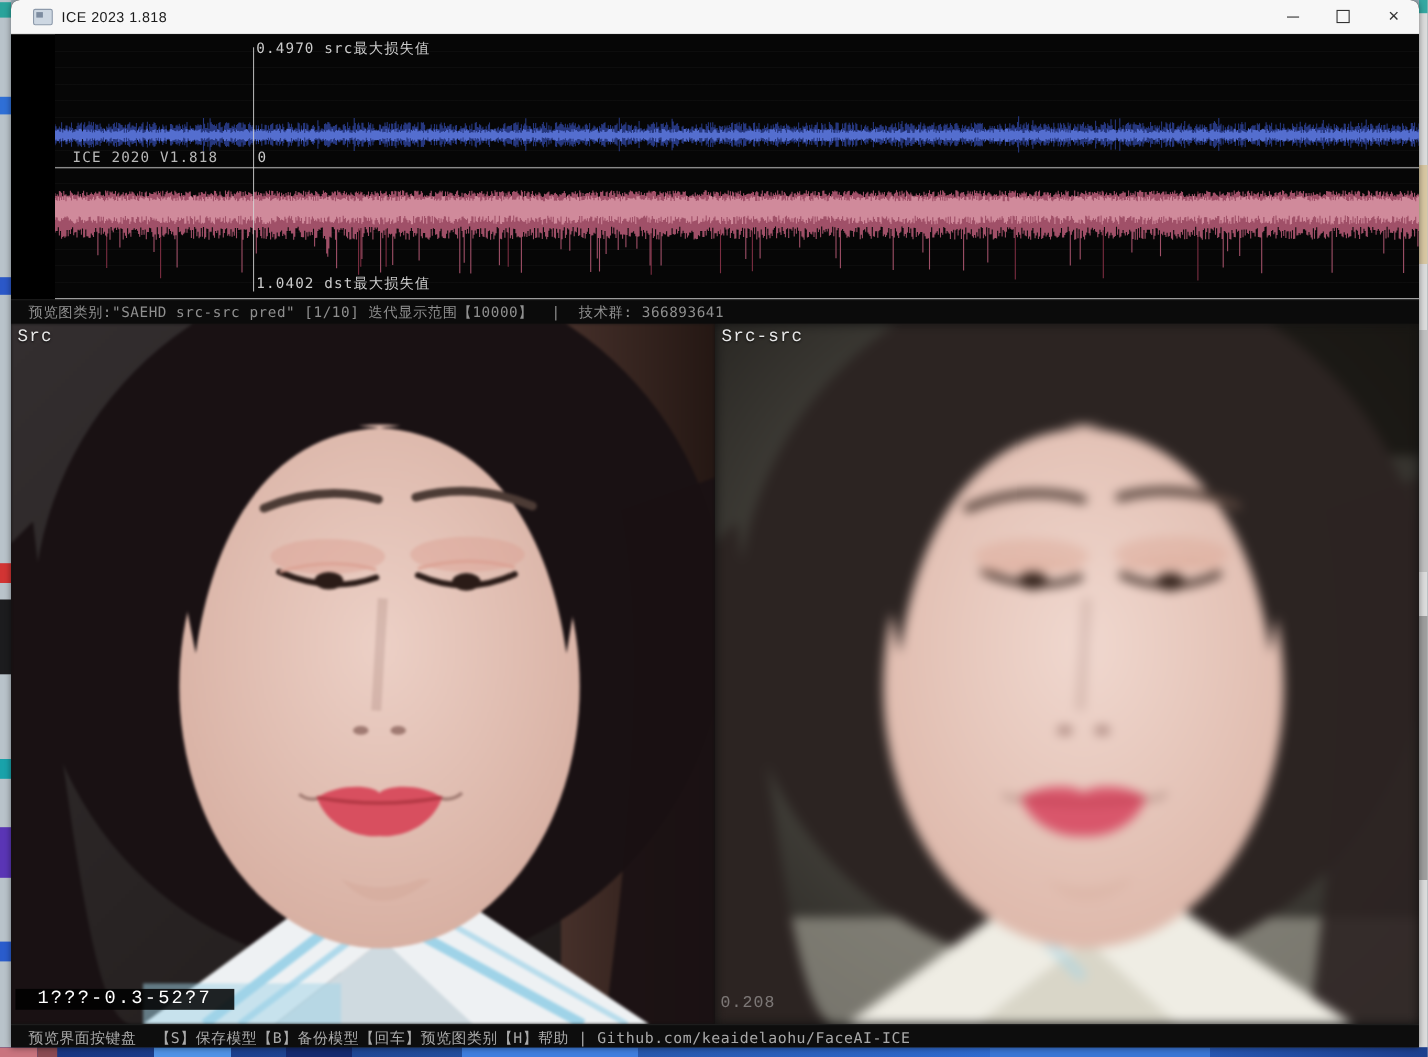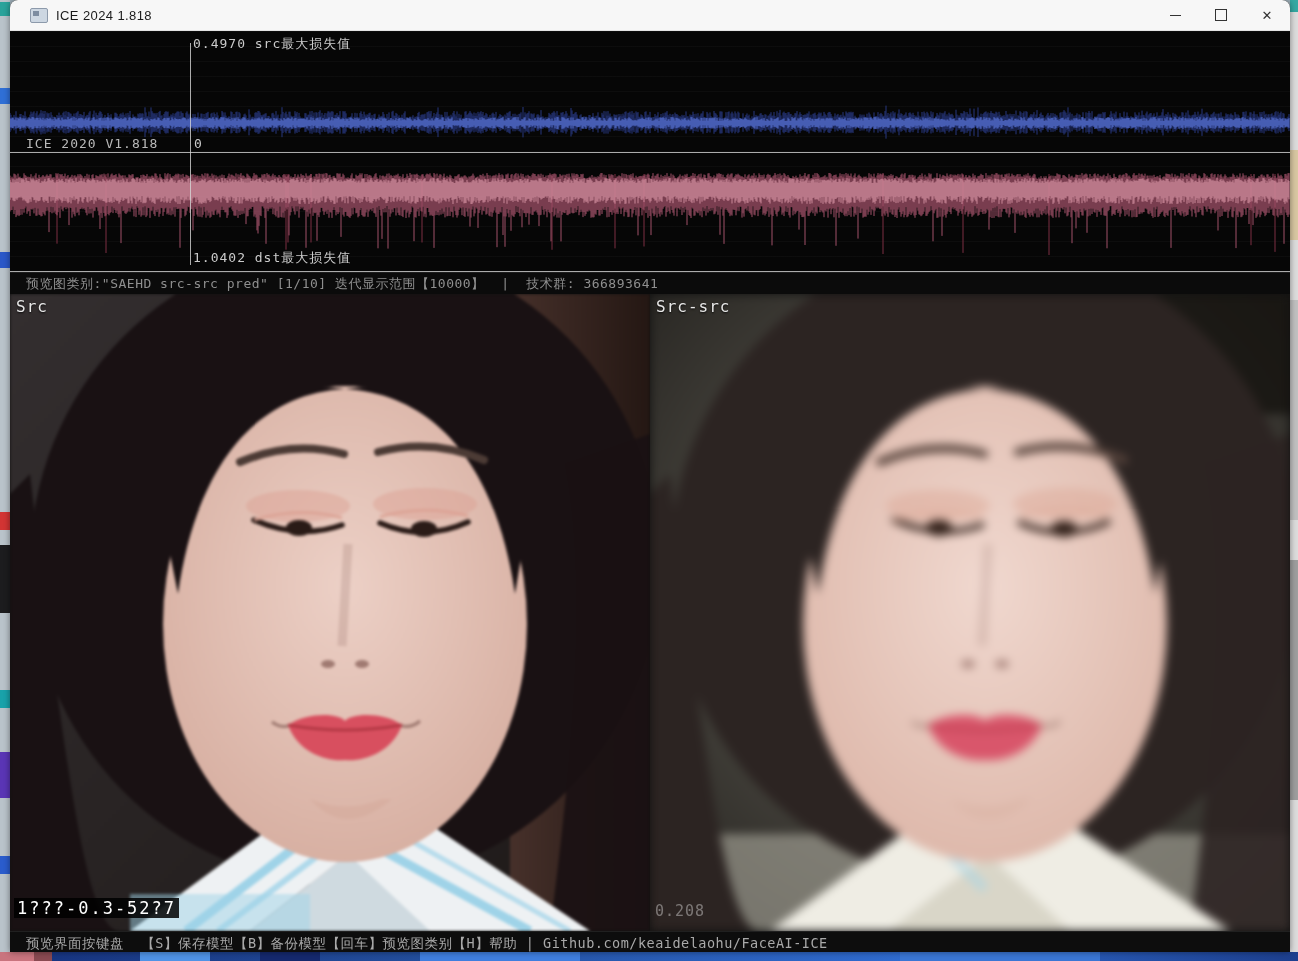--- a/index.html
+++ b/index.html
@@ -32,47 +32,47 @@
     background:#cdd7e2;border:1px solid #8d9aab;border-radius:2px;position:relative;}
   #app-icon::after{content:"";position:absolute;left:2px;top:2px;width:6px;height:5px;background:#7d8ca0;}
   #window-title{flex:0 0 auto;letter-spacing:.4px;}
   #title-spacer{flex:1 1 auto;}
   .win-btn{width:46px;height:30px;display:flex;align-items:center;justify-content:center;
     color:#333;font-size:13px;cursor:default;font-family:"DejaVu Sans",sans-serif;}
   .win-btn .box{width:10px;height:10px;border:1.2px solid #333;}
   .win-btn .dash{width:11px;height:0;border-top:1.2px solid #333;}
   
   #loss-graph{position:relative;height:241px;background:#060606;
-    background-image:repeating-linear-gradient(180deg,rgba(255,255,255,0.028) 0 1px,transparent 1px 15px);}
+    background-image:repeating-linear-gradient(180deg,rgba(255,255,255,0.028) 0 1px,transparent 1px 15px);margin-left:40px;}
   #loss-graph svg{position:absolute;left:0;display:block;}
   #src-wave{top:0;}
   #dst-wave{top:123px;}
   .graph-sep{position:absolute;left:0;width:100%;height:1px;background:#c9c9c9;opacity:.85;}
   #sep-mid{top:121px;}
   #sep-bottom{bottom:0;}
   #iteration-marker{position:absolute;left:180px;top:12px;height:222px;width:1px;background:#d6d6d6;opacity:.8;}
   .graph-label{position:absolute;color:#cbcbcb;font-size:13px;letter-spacing:1px;white-space:pre;}
   #src-max-label{left:183px;top:4px;}
   #version-label{left:16px;top:105px;color:#b9b9b9;}
   #zero-label{left:184px;top:105px;}
   #dst-max-label{left:183px;bottom:5px;}
   
   #status-bar{height:21px;background:#0b0b0b;border-top:1px solid #1d1d1d;
     display:flex;align-items:center;color:#8f8f8f;font-size:13px;letter-spacing:.5px;}
   #status-bar span{margin-left:16px;white-space:pre;}
   
   #preview-row{display:flex;height:637px;background:#111;}
-  .preview-panel{position:relative;width:640px;height:637px;overflow:hidden;}
+  .preview-panel{position:relative;width:640px;height:637px;overflow:hidden;font-family:Liberation Mono, monospace;}
   .preview-panel svg{position:absolute;left:0;top:0;}
   #src-art{filter:blur(1.5px);}
   #pred-art{filter:blur(5px);}
   .preview-label{position:absolute;left:6px;top:3px;color:#e8e8e8;font-size:16px;
     letter-spacing:1px;text-shadow:0 1px 2px rgba(0,0,0,.8);}
   #src-overlay{position:absolute;left:4px;bottom:13px;color:#fff;font-size:17px;
-    background:rgba(0,0,0,.85);padding:0 3px;letter-spacing:2px;}
+    background:rgba(0,0,0,.85);padding:0 20px;letter-spacing:2px;}
   #pred-overlay{position:absolute;left:5px;bottom:11px;color:rgba(255,255,255,.38);font-size:15px;letter-spacing:1px;}
   
   #help-bar{height:23px;background:#0d0d0d;border-top:1px solid #202020;
     display:flex;align-items:center;color:#a9a9a9;font-size:13.5px;letter-spacing:.5px;}
   #help-bar span{margin-left:16px;white-space:pre;}
 </style>
 </head>
 <body>
 
 <div id="edge-left" class="edge">
@@ -97,21 +97,21 @@
     <div class="blk" style="left: 140px; width: 70px; background: rgb(79, 147, 230);"></div>
     <div class="blk" style="left: 260px; width: 60px; background: rgb(21, 41, 110);"></div>
     <div class="blk" style="left: 420px; width: 160px; background: rgb(63, 126, 222);"></div>
     <div class="blk" style="left: 900px; width: 200px; background: rgb(58, 118, 212);"></div>
   </div>
 
 <div id="app-window">
 
   <div id="title-bar">
     <div id="app-icon"></div>
-    <div id="window-title">ICE 2024  1.818</div>
+    <div id="window-title">ICE 2023  1.818</div>
     <div id="title-spacer"></div>
     <div class="win-btn">
         <span class="dash"></span>
       </div>
     <div class="win-btn">
         <span class="box"></span>
       </div>
     <div class="win-btn">
         <span>✕</span>
       </div>

